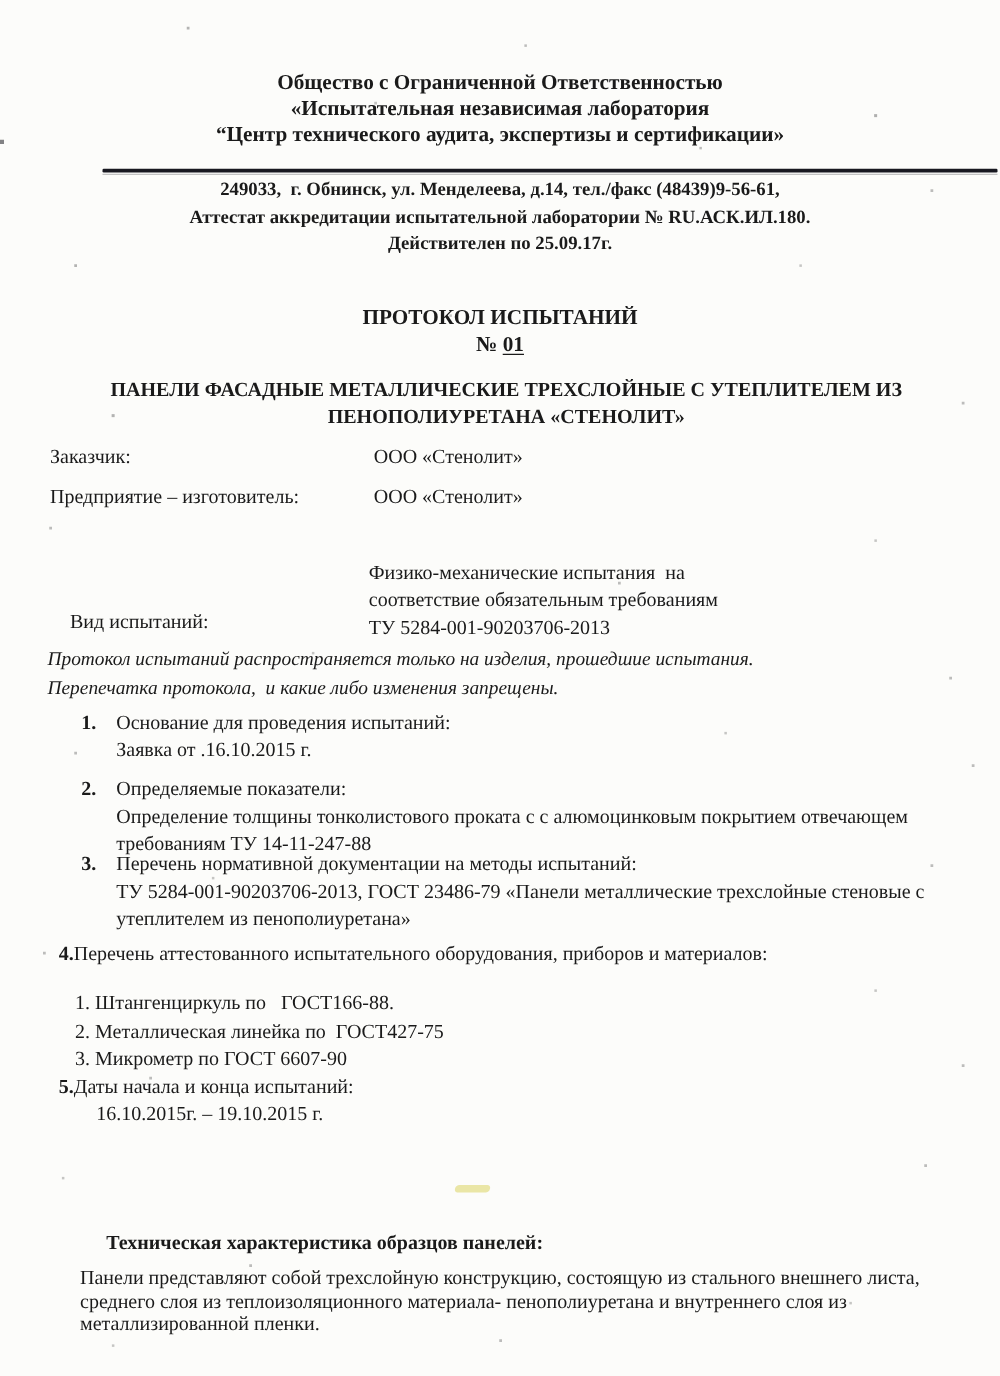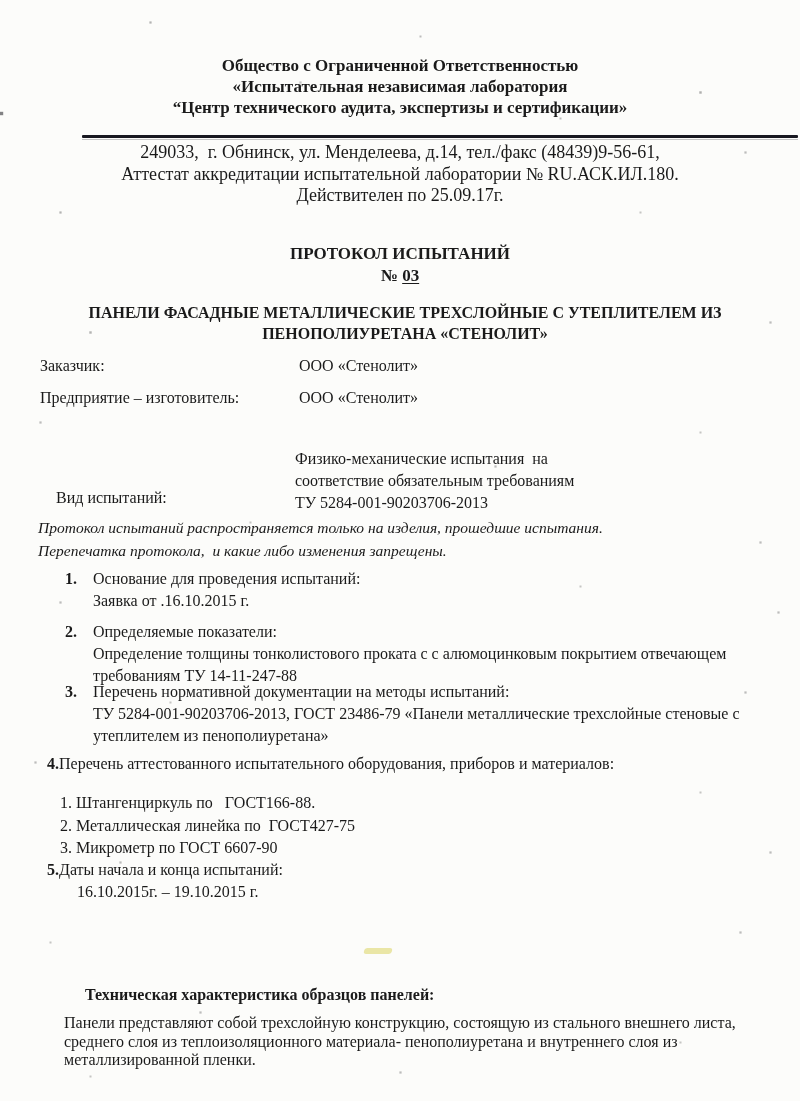--- a/index.html
+++ b/index.html
@@ -15,21 +15,21 @@
   .abs{position:absolute;}
   .b{font-weight:bold;}
   .i{font-style:italic;}
   .c{text-align:center;}
   .ml{white-space:pre-wrap;}
   .fs16{font-size:16px;}
 
   .org-block{top:55px;left:0;width:800px;font-size:17px;line-height:21px;}
   .rule{top:135px;left:82px;width:716px;height:3px;background:#181820;border-radius:1px;}
   .rule-shadow{top:139px;left:82px;width:716px;height:1px;background:rgba(24,24,32,.25);}
-  .address-block{top:142px;left:0;width:800px;font-size:18px;line-height:21.5px;}
+  .address-block{top:142px;left:0;width:800px;font-size:15px;line-height:21.5px;font-weight:bold;}
   .protocol-title{top:244px;left:0;width:800px;font-size:17px;}
   .protocol-number{top:266px;left:0;width:800px;font-size:17px;}
   .protocol-number .u{text-decoration:underline;text-underline-offset:2px;}
   .subject{top:302px;left:15px;width:780px;font-size:16px;line-height:21px;}
 
   .lbl-customer{top:357px;left:40px;}
   .val-customer{top:357px;left:299px;}
   .lbl-manufacturer{top:389px;left:40px;}
   .val-manufacturer{top:389px;left:299px;}
   .lbl-testtype{top:448px;left:56px;margin-top:41px;}
@@ -103,21 +103,21 @@
 «Испытательная независимая лаборатория
 “Центр технического аудита, экспертизы и сертификации»</div>
   <div class="abs rule"></div>
   <div class="abs rule-shadow"></div>
   <div class="abs address-block c ml">249033,  г. Обнинск, ул. Менделеева, д.14, тел./факс (48439)9-56-61,
 Аттестат аккредитации испытательной лаборатории № RU.АСК.ИЛ.180.
 Действителен по 25.09.17г.</div>
 
   <div class="abs protocol-title c b">ПРОТОКОЛ ИСПЫТАНИЙ</div>
   <div class="abs protocol-number c b">
-    <span>№ </span><span class="u">03</span>
+    <span>№ </span><span class="u">01</span>
   </div>
 
   <div class="abs subject c b ml">ПАНЕЛИ ФАСАДНЫЕ МЕТАЛЛИЧЕСКИЕ ТРЕХСЛОЙНЫЕ С УТЕПЛИТЕЛЕМ ИЗ
 ПЕНОПОЛИУРЕТАНА «СТЕНОЛИТ»</div>
 
   <div class="abs fs16 lbl-customer">Заказчик:</div>
   <div class="abs fs16 val-customer">ООО «Стенолит»</div>
 
   <div class="abs fs16 lbl-manufacturer">Предприятие – изготовитель:</div>
   <div class="abs fs16 val-manufacturer">ООО «Стенолит»</div>

